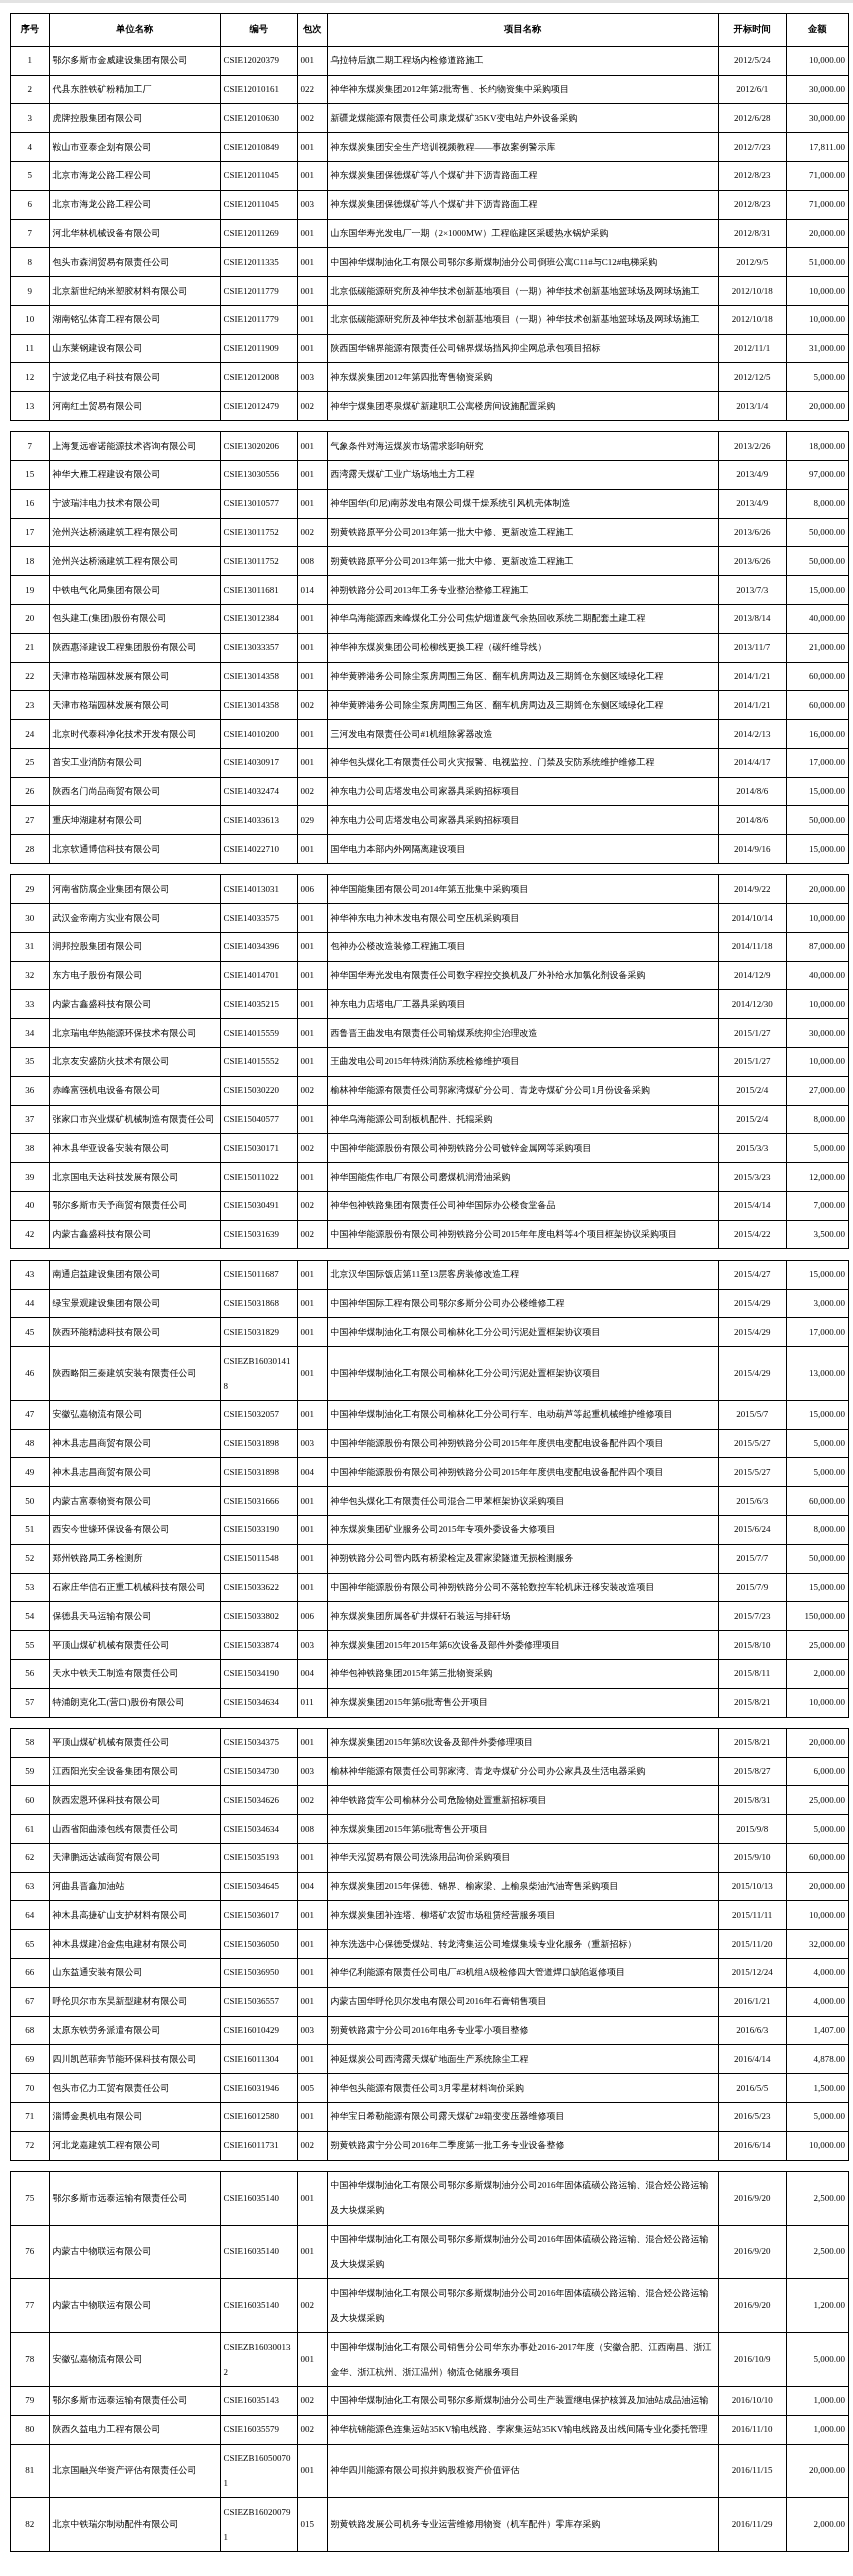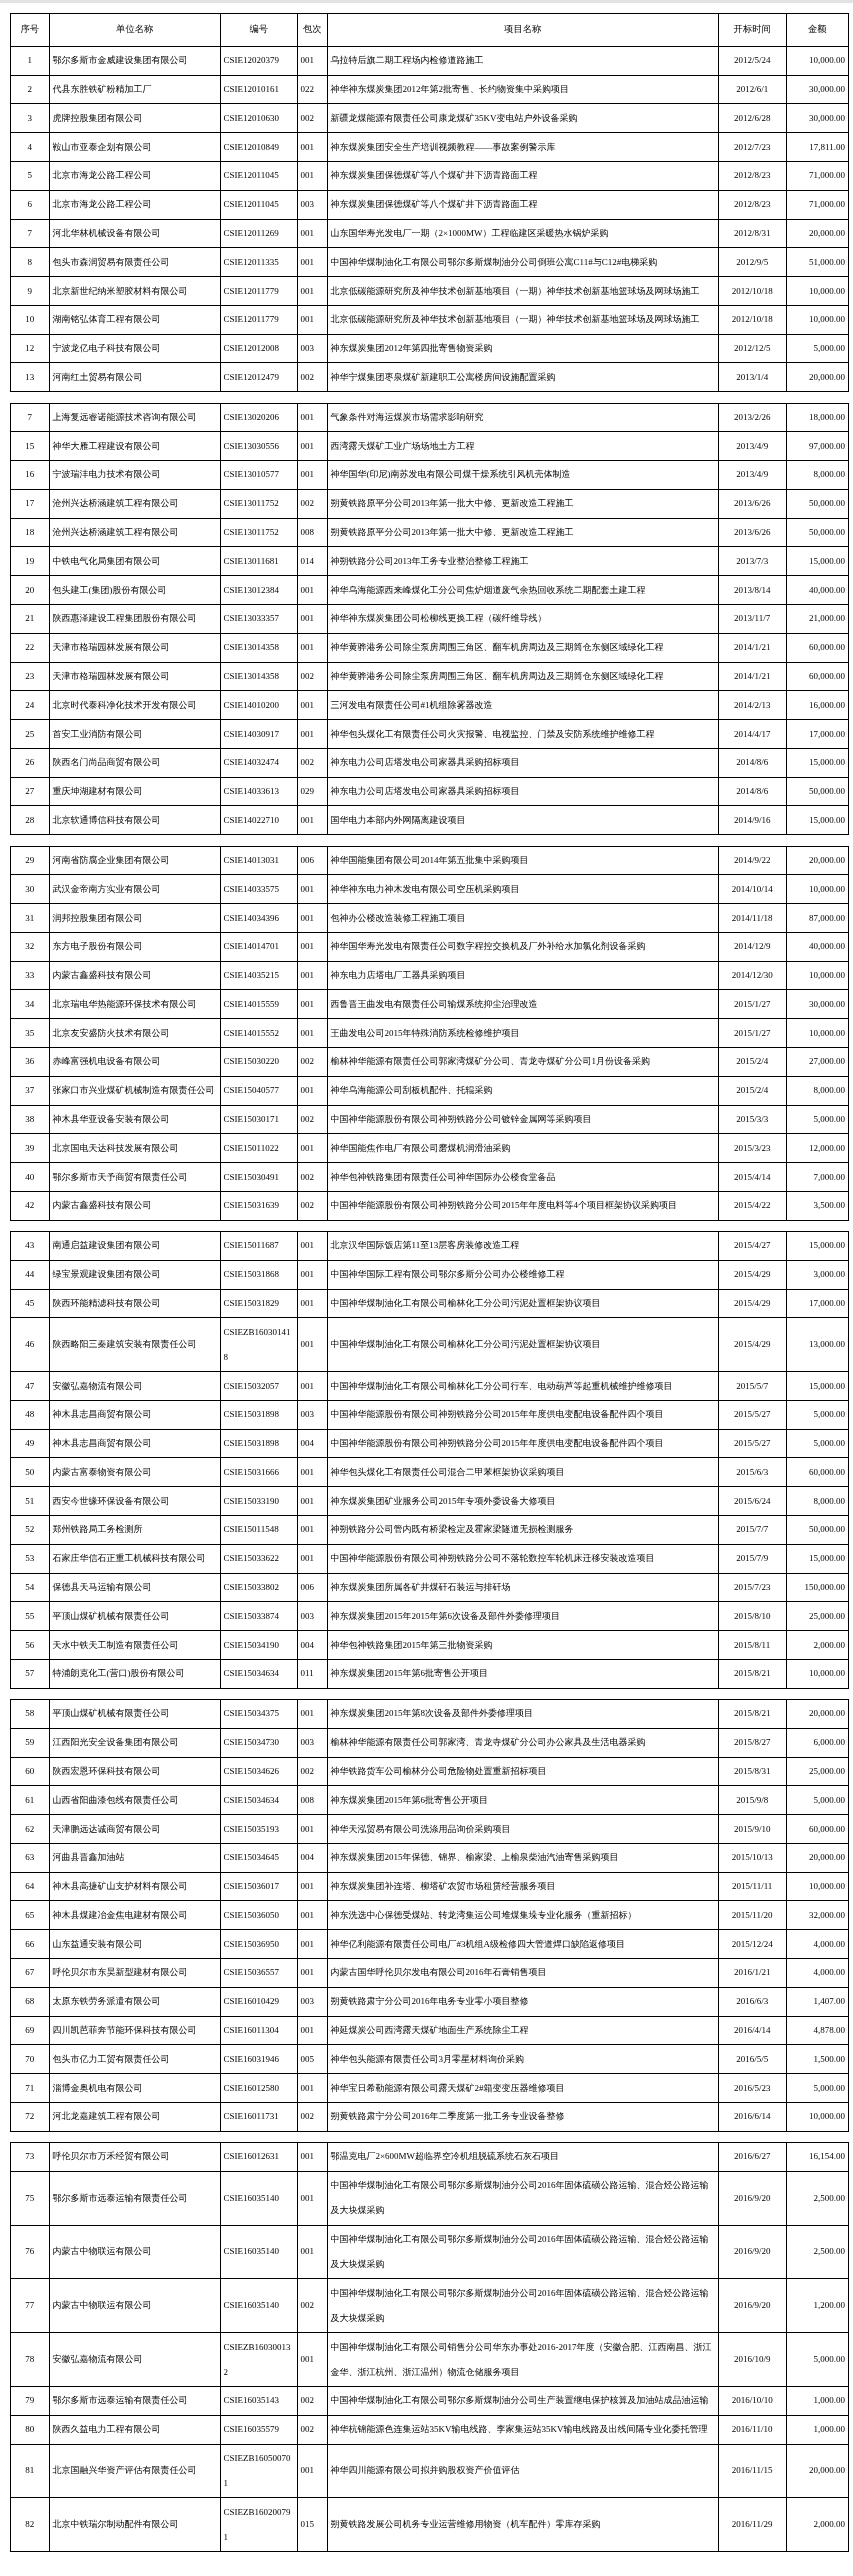--- a/index.html
+++ b/index.html
@@ -3,21 +3,21 @@
 <meta charset="utf-8">
 <style>
   html,body{margin:0;padding:0;background:#fbfbfb;}
   body{font-family:"Liberation Serif","DejaVu Serif",serif;color:#000;}
   .top-strip{height:3.4px;background:#e3e3e3;width:100%;}
   .page{width:854px;min-height:2573px;box-sizing:border-box;background:#fff;padding:9.7px 6.9px 6.9px 9.7px;}
   table.sec{border-collapse:collapse;table-layout:fixed;width:837px;border:1.4px solid #000;margin:0 0 10.3px 0;}
   table.sec:last-child{margin-bottom:0;}
   table.sec th,table.sec td{border:0.7px solid #000;font-size:9px;vertical-align:middle;
     padding:1.4px 2.8px;word-break:break-all;overflow:hidden;}
-  table.sec th{font-weight:normal;text-align:center;height:29px;font-size:9.3px;line-height:1.2;}
+  table.sec th{font-weight:bold;text-align:center;height:29px;font-size:9.3px;line-height:1.2;}
   table.sec td{line-height:25px;}
   table.sec tr.r{height:27px;}
   td.c-no{text-align:center;}
   td.c-company{text-align:left;}
   td.c-code{text-align:left;}
   td.c-pkg{text-align:left;}
   td.c-project{text-align:left;padding-left:3.4px;}
   td.c-date{text-align:center;}
   td.c-amount{text-align:right;padding-right:2.1px;}
 </style>
@@ -133,20 +133,29 @@
           <tr class="r">
             <td class="c-no">10</td>
             <td class="c-company">湖南铭弘体育工程有限公司</td>
             <td class="c-code">CSIE12011779</td>
             <td class="c-pkg">001</td>
             <td class="c-project">北京低碳能源研究所及神华技术创新基地项目（一期）神华技术创新基地篮球场及网球场施工</td>
             <td class="c-date">2012/10/18</td>
             <td class="c-amount">10,000.00</td>
           </tr>
           <tr class="r">
+            <td class="c-no">11</td>
+            <td class="c-company">山东莱钢建设有限公司</td>
+            <td class="c-code">CSIE12011909</td>
+            <td class="c-pkg">001</td>
+            <td class="c-project">陕西国华锦界能源有限责任公司锦界煤场挡风抑尘网总承包项目招标</td>
+            <td class="c-date">2012/11/1</td>
+            <td class="c-amount">31,000.00</td>
+          </tr>
+          <tr class="r">
             <td class="c-no">12</td>
             <td class="c-company">宁波龙亿电子科技有限公司</td>
             <td class="c-code">CSIE12012008</td>
             <td class="c-pkg">003</td>
             <td class="c-project">神东煤炭集团2012年第四批寄售物资采购</td>
             <td class="c-date">2012/12/5</td>
             <td class="c-amount">5,000.00</td>
           </tr>
           <tr class="r">
             <td class="c-no">13</td>
@@ -738,29 +747,20 @@
           <col style="width: 39px;">
           <col style="width: 171px;">
           <col style="width: 77px;">
           <col style="width: 30px;">
           <col style="width: 391px;">
           <col style="width: 68px;">
           <col style="width: 62px;">
         </colgroup>
         <tbody>
           <tr class="r">
-            <td class="c-no">73</td>
-            <td class="c-company">呼伦贝尔市万禾经贸有限公司</td>
-            <td class="c-code">CSIE16012631</td>
-            <td class="c-pkg">001</td>
-            <td class="c-project">鄂温克电厂2×600MW超临界空冷机组脱硫系统石灰石项目</td>
-            <td class="c-date">2016/6/27</td>
-            <td class="c-amount">16,154.00</td>
-          </tr>
-          <tr class="r">
             <td class="c-no">75</td>
             <td class="c-company">鄂尔多斯市远泰运输有限责任公司</td>
             <td class="c-code">CSIE16035140</td>
             <td class="c-pkg">001</td>
             <td class="c-project">中国神华煤制油化工有限公司鄂尔多斯煤制油分公司2016年固体硫磺公路运输、混合烃公路运输及大块煤采购</td>
             <td class="c-date">2016/9/20</td>
             <td class="c-amount">2,500.00</td>
           </tr>
           <tr class="r">
             <td class="c-no">76</td>

